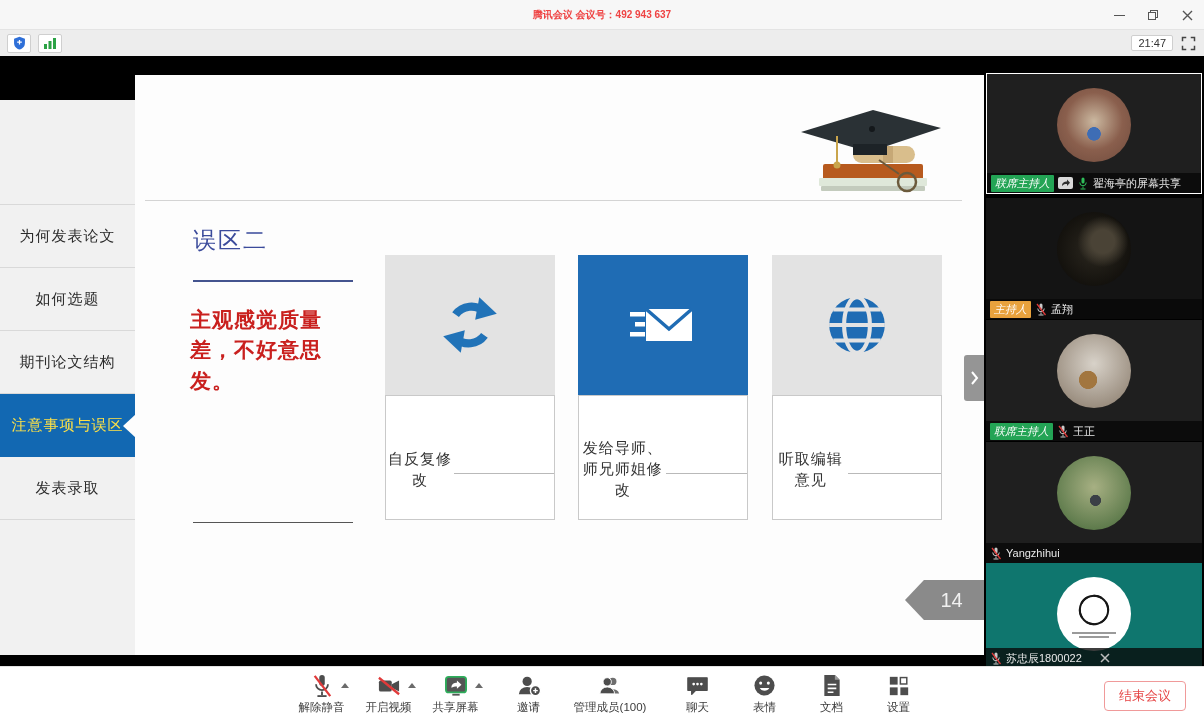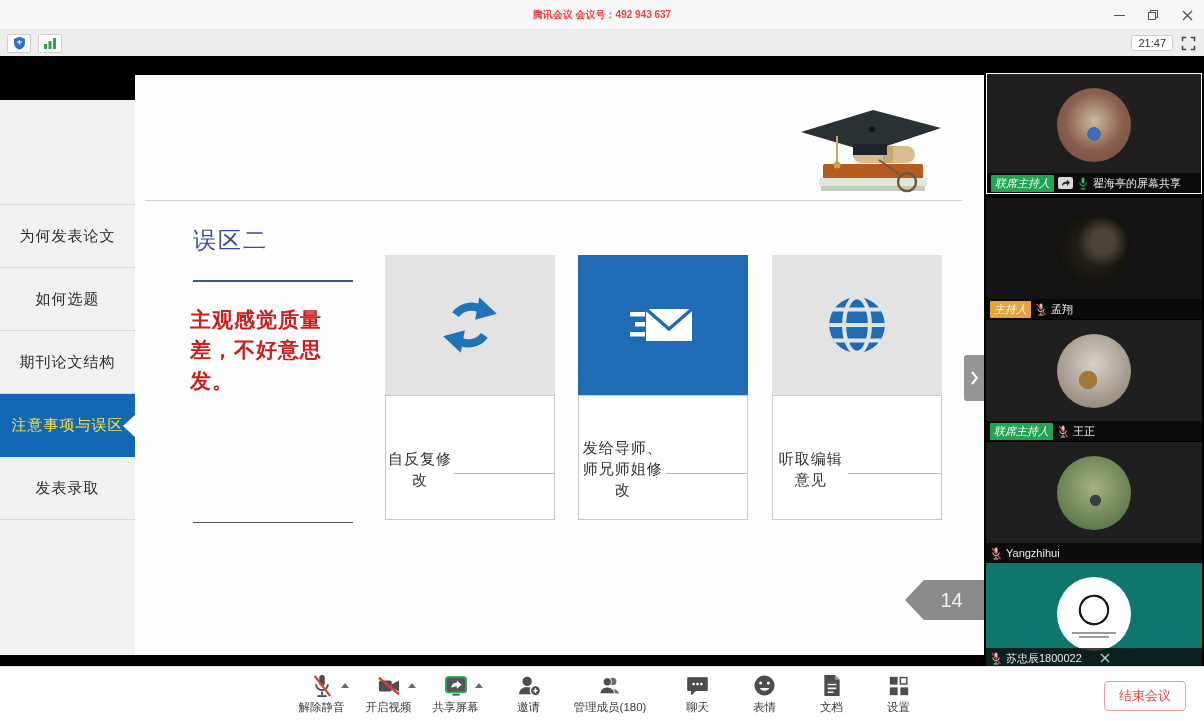--- a/index.html
+++ b/index.html
@@ -434,21 +434,21 @@
 
       <div class="tool wide">
         <div class="ic">
           <svg width="24" height="24" viewBox="0 0 26 26">
             <circle cx="16" cy="8" r="4" fill="#6e6e6e"></circle>
             <path d="M9 21 a7.5 7 0 0 1 14 0 Z" fill="#6e6e6e"></path>
             <circle cx="10" cy="8.5" r="4.5" fill="#4d4d4d" stroke="#fff" stroke-width="1"></circle>
             <path d="M2 21.5 a8 7.5 0 0 1 16 0 Z" fill="#4d4d4d" stroke="#fff" stroke-width="1"></path>
           </svg>
         </div>
-        <div class="lbl">管理成员(180)</div>
+        <div class="lbl">管理成员(100)</div>
       </div>
       <div class="gap2"></div>
 
       <div class="tool">
         <div class="ic">
           <svg width="23" height="22" viewBox="0 0 24 23">
             <path d="M2 3 h20 v13 h-12 l-4 4 v-4 h-4 Z" fill="#4d4d4d" stroke="#4d4d4d" stroke-width="1.5" stroke-linejoin="round"></path>
             <circle cx="8" cy="9.5" r="1.4" fill="#fff"></circle>
               <circle cx="12" cy="9.5" r="1.4" fill="#fff"></circle>
               <circle cx="16" cy="9.5" r="1.4" fill="#fff"></circle>

